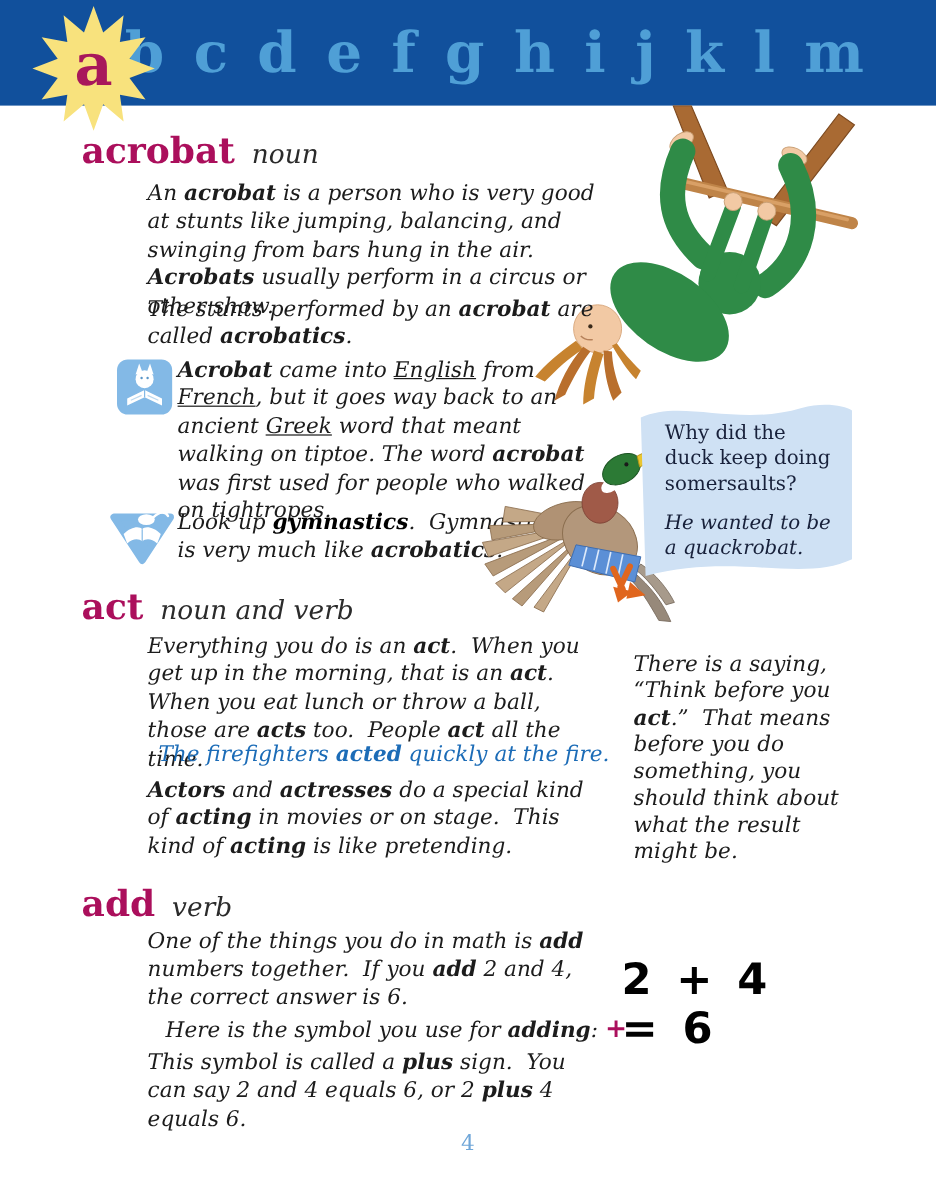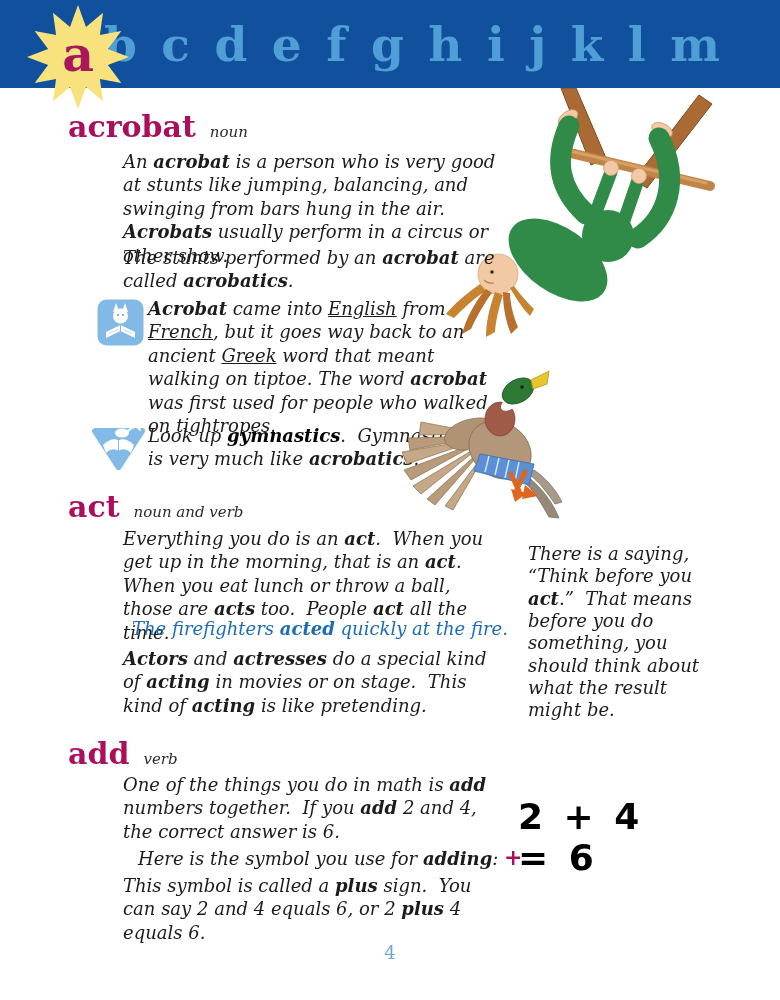--- a/index.html
+++ b/index.html
@@ -29,21 +29,21 @@
   .rich { white-space:pre-wrap;font-style:italic; }
   .b { font-weight:bold; }
   .u { text-decoration:underline; }
   .mag { color:#000000; }
   .plus { color:#ab0f5c; font-size:22px; }
   .headword-row { position:absolute; display:flex; align-items:baseline; gap:14px; }
   .headword {
     font-family:"DejaVu Serif", serif; font-weight:bold; font-size:30px;
     color:#ab0f5c; line-height:1;
   }
-  .pos { font-style:italic; font-size:15px; color:#2b2b2b; }
+  .pos { font-style:italic; font-size:22px; color:#2b2b2b; }
   .body-p { position:absolute; font-size:18px; line-height:1.30; color:#1c1c1c; }
   .example { color:#1c6cb7; }
   .side-note { line-height:1.24; }
   
   .joke-box { position:absolute; left:528px; top:328px; width:188px; height:166px; }
   .joke-shape { position:absolute; left:0; top:0; }
   .joke-text { position:absolute; left:26px; top:22px; width:140px; font-size:16.5px; line-height:1.28; color:#17203a; }
   .joke-q { margin-bottom:12px; }
   .joke-a { font-style:italic; }
   
@@ -177,20 +177,29 @@
 
     <ellipse cx="106" cy="61" rx="15" ry="17" fill="#a05a48" stroke="#7c4235" stroke-width="0.7"></ellipse>
     <ellipse cx="115" cy="46" rx="9" ry="5.5" transform="rotate(-35 115 46)" fill="#ffffff"></ellipse>
 
     <ellipse cx="124" cy="33" rx="17" ry="11.5" transform="rotate(-30 124 33)" fill="#2c7a35" stroke="#1d5524" stroke-width="0.8"></ellipse>
     <circle cx="128" cy="29" r="1.7" fill="#1a1a1a"></circle>
 
     <polygon points="137,22 155,13 153,26 139,31" fill="#e9c52e" stroke="#b89619" stroke-width="0.8"></polygon>
   </svg>
 
+  <div class="joke-box">
+    <svg class="joke-shape" width="188" height="166" viewBox="0 0 188 166">
+      <path d="M6,20 C40,4 86,28 140,12 C158,7 176,10 182,14 L182,138 C140,158 84,132 10,152 Z" fill="#cfe1f4"></path>
+    </svg>
+    <div class="joke-text">
+      <div class="joke-q">Why did the duck keep doing somersaults?</div>
+      <div class="joke-a">He wanted to be a quackrobat.</div>
+    </div>
+  </div>
 
   <div class="headword-row" style="left:68px; top:492px;">
     <span class="headword">act</span>
     <span class="pos">noun and verb</span>
   </div>
   <p class="body-p rich" style="left:123px; top:527px; width:378px;"><span>Everything you do is an </span><span class="b">act</span><span>.  When you get up in the morning, that is an </span><span class="b">act</span><span>.  When you eat lunch or throw a ball, those are </span><span class="b">acts</span><span> too.  People </span><span class="b">act</span><span> all the time.</span></p>
   <p class="body-p rich example" style="left:132px; top:617px; width:380px;"><span>The firefighters </span><span class="b">acted</span><span> quickly at the fire.</span></p>
   <p class="body-p rich side-note" style="left:528px; top:543px; width:178px;"><span>There is a saying, “Think before you </span><span class="b">act</span><span>.”  That means before you do something, you should think about what the result might be.</span></p>
 
   <p class="body-p rich" style="left:123px; top:647px; width:378px;"><span class="b">Actors</span><span> and </span><span class="b">actresses</span><span> do a special kind of </span><span class="b">acting</span><span> in movies or on stage.  This kind of </span><span class="b">acting</span><span> is like pretending.</span></p>

